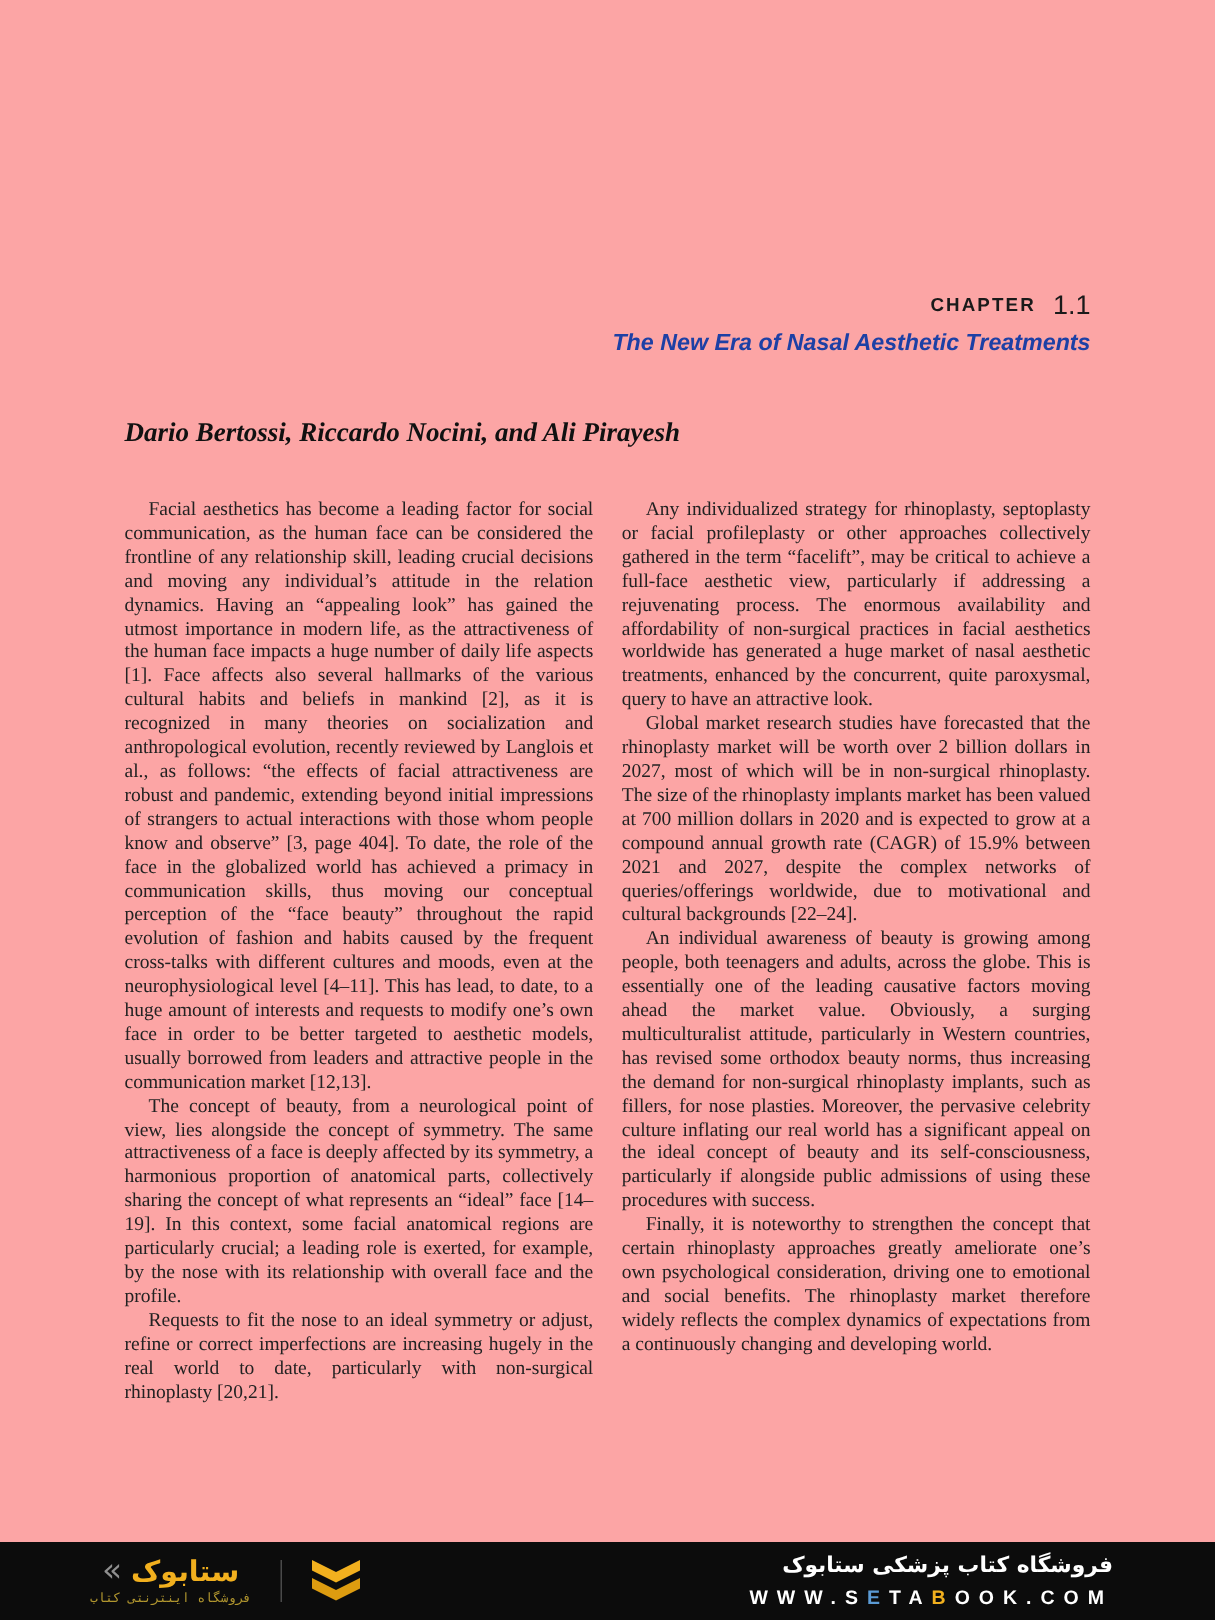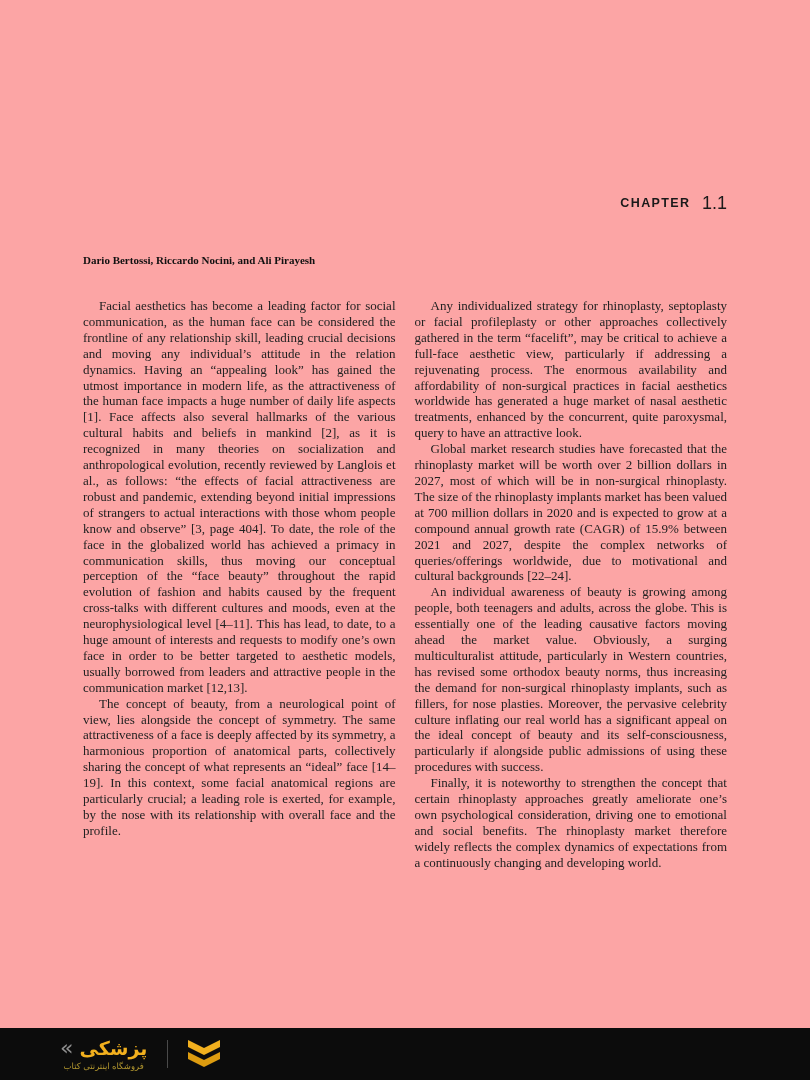--- a/index.html
+++ b/index.html
@@ -47,22 +47,23 @@
     text-align: right;
     font-family: "Liberation Sans", sans-serif;
     font-weight: 700;
     font-style: italic;
     font-size: 15.5px;
   }
 
   .authors {
     margin-top: 40px;
     font-weight: 700;
-    font-size: 11px;
+    font-size: 18px;
     color: #111111;
+    font-style: italic;
   }
 
   .columns {
     margin-top: 32px;
     display: flex;
     gap: 19px;
   }
   .col { flex: 1; min-width: 0; }
   .col p {
     font-size: 13px;
@@ -97,21 +98,21 @@
     font-weight: 700;
     direction: rtl;
     font-family: "DejaVu Sans", sans-serif;
     line-height: 1.1;
   }
   .logo-tagline {
     margin-top: 2px;
     font-size: 8.5px;
     color: #b1962f;
     direction: rtl;
-    font-family: Liberation Sans, sans-serif;
+    font-family: Liberation Mono, monospace;
   }
   .footer-divider {
     width: 1px;
     height: 28px;
     background: #4a4a4a;
     margin: 0 18px 0 20px;
   }
   .brand-icon { display: flex; align-items: center; }
   .footer-right { margin-left: auto; text-align: right; }
   .store-title {
@@ -136,52 +137,58 @@
 <body>
 
 <div class="page">
   <div class="content">
 
     <div class="chapter-line">
       <span class="chapter-label">CHAPTER</span>
       <span class="chapter-number">1.1</span>
     </div>
 
+    <h2 class="page-subtitle" style="color: rgb(29, 64, 165);">The New Era of Nasal Aesthetic Treatments</h2>
 
     <div class="authors">Dario Bertossi, Riccardo Nocini, and Ali Pirayesh</div>
 
     <div class="columns">
       <div class="col">
         <p>Facial aesthetics has become a leading factor for social communication, as the human face can be considered the frontline of any relationship skill, leading crucial decisions and moving any individual’s attitude in the relation dynamics. Having an “appealing look” has gained the utmost importance in modern life, as the attractiveness of the human face impacts a huge number of daily life aspects [1]. Face affects also several hallmarks of the various cultural habits and beliefs in mankind [2], as it is recognized in many theories on socialization and anthropological evolution, recently reviewed by Langlois et al., as follows: “the effects of facial attractiveness are robust and pandemic, extending beyond initial impressions of strangers to actual interactions with those whom people know and observe” [3, page 404]. To date, the role of the face in the globalized world has achieved a primacy in communication skills, thus moving our conceptual perception of the “face beauty” throughout the rapid evolution of fashion and habits caused by the frequent cross-talks with different cultures and moods, even at the neurophysiological level [4–11]. This has lead, to date, to a huge amount of interests and requests to modify one’s own face in order to be better targeted to aesthetic models, usually borrowed from leaders and attractive people in the communication market [12,13].</p>
         <p>The concept of beauty, from a neurological point of view, lies alongside the concept of symmetry. The same attractiveness of a face is deeply affected by its symmetry, a harmonious proportion of anatomical parts, collectively sharing the concept of what represents an “ideal” face [14–19]. In this context, some facial anatomical regions are particularly crucial; a leading role is exerted, for example, by the nose with its relationship with overall face and the profile.</p>
+        <p>Requests to fit the nose to an ideal symmetry or adjust, refine or correct imperfections are increasing hugely in the real world to date, particularly with non-surgical rhinoplasty [20,21].</p>
       </div>
       <div class="col">
         <p>Any individualized strategy for rhinoplasty, septoplasty or facial profileplasty or other approaches collectively gathered in the term “facelift”, may be critical to achieve a full-face aesthetic view, particularly if addressing a rejuvenating process. The enormous availability and affordability of non-surgical practices in facial aesthetics worldwide has generated a huge market of nasal aesthetic treatments, enhanced by the concurrent, quite paroxysmal, query to have an attractive look.</p>
         <p>Global market research studies have forecasted that the rhinoplasty market will be worth over 2 billion dollars in 2027, most of which will be in non-surgical rhinoplasty. The size of the rhinoplasty implants market has been valued at 700 million dollars in 2020 and is expected to grow at a compound annual growth rate (CAGR) of 15.9% between 2021 and 2027, despite the complex networks of queries/offerings worldwide, due to motivational and cultural backgrounds [22–24].</p>
         <p>An individual awareness of beauty is growing among people, both teenagers and adults, across the globe. This is essentially one of the leading causative factors moving ahead the market value. Obviously, a surging multiculturalist attitude, particularly in Western countries, has revised some orthodox beauty norms, thus increasing the demand for non-surgical rhinoplasty implants, such as fillers, for nose plasties. Moreover, the pervasive celebrity culture inflating our real world has a significant appeal on the ideal concept of beauty and its self-consciousness, particularly if alongside public admissions of using these procedures with success.</p>
         <p>Finally, it is noteworthy to strengthen the concept that certain rhinoplasty approaches greatly ameliorate one’s own psychological consideration, driving one to emotional and social benefits. The rhinoplasty market therefore widely reflects the complex dynamics of expectations from a continuously changing and developing world.</p>
       </div>
     </div>
 
   </div>
 
   <div class="footer">
     <div class="logo-block">
       <div class="logo-top">
         <span class="logo-chev">«</span>
-        <span class="logo-text" style="color: rgb(242, 176, 30);">پزشکی</span>
+        <span class="logo-text" style="color: rgb(242, 176, 30);">ستابوک</span>
       </div>
       <div class="logo-tagline">فروشگاه اینترنتی کتاب</div>
     </div>
 
     <div class="footer-divider"></div>
 
     <div class="brand-icon">
       <svg width="36" height="30" viewBox="0 0 36 30" aria-hidden="true">
         <path d="M2 1 L18 9 L34 1 L34 8 L18 16 L2 8 Z" fill="#f2b01e"></path>
         <path d="M2 13 L18 21 L34 13 L34 20 L18 28 L2 20 Z" fill="#dd9c10"></path>
       </svg>
     </div>
 
     <div class="footer-right">
+      <div class="store-title">فروشگاه کتاب پزشکی ستابوک</div>
+      <div class="website">
+        <span style="color: rgb(255, 255, 255);">WWW.S</span><span style="color: rgb(91, 155, 213);">E</span><span style="color: rgb(255, 255, 255);">TA</span><span style="color: rgb(242, 176, 30);">B</span><span style="color: rgb(255, 255, 255);">OOK.COM</span>
+      </div>
     </div>
   </div>
 </div>
 
 </body></html>

